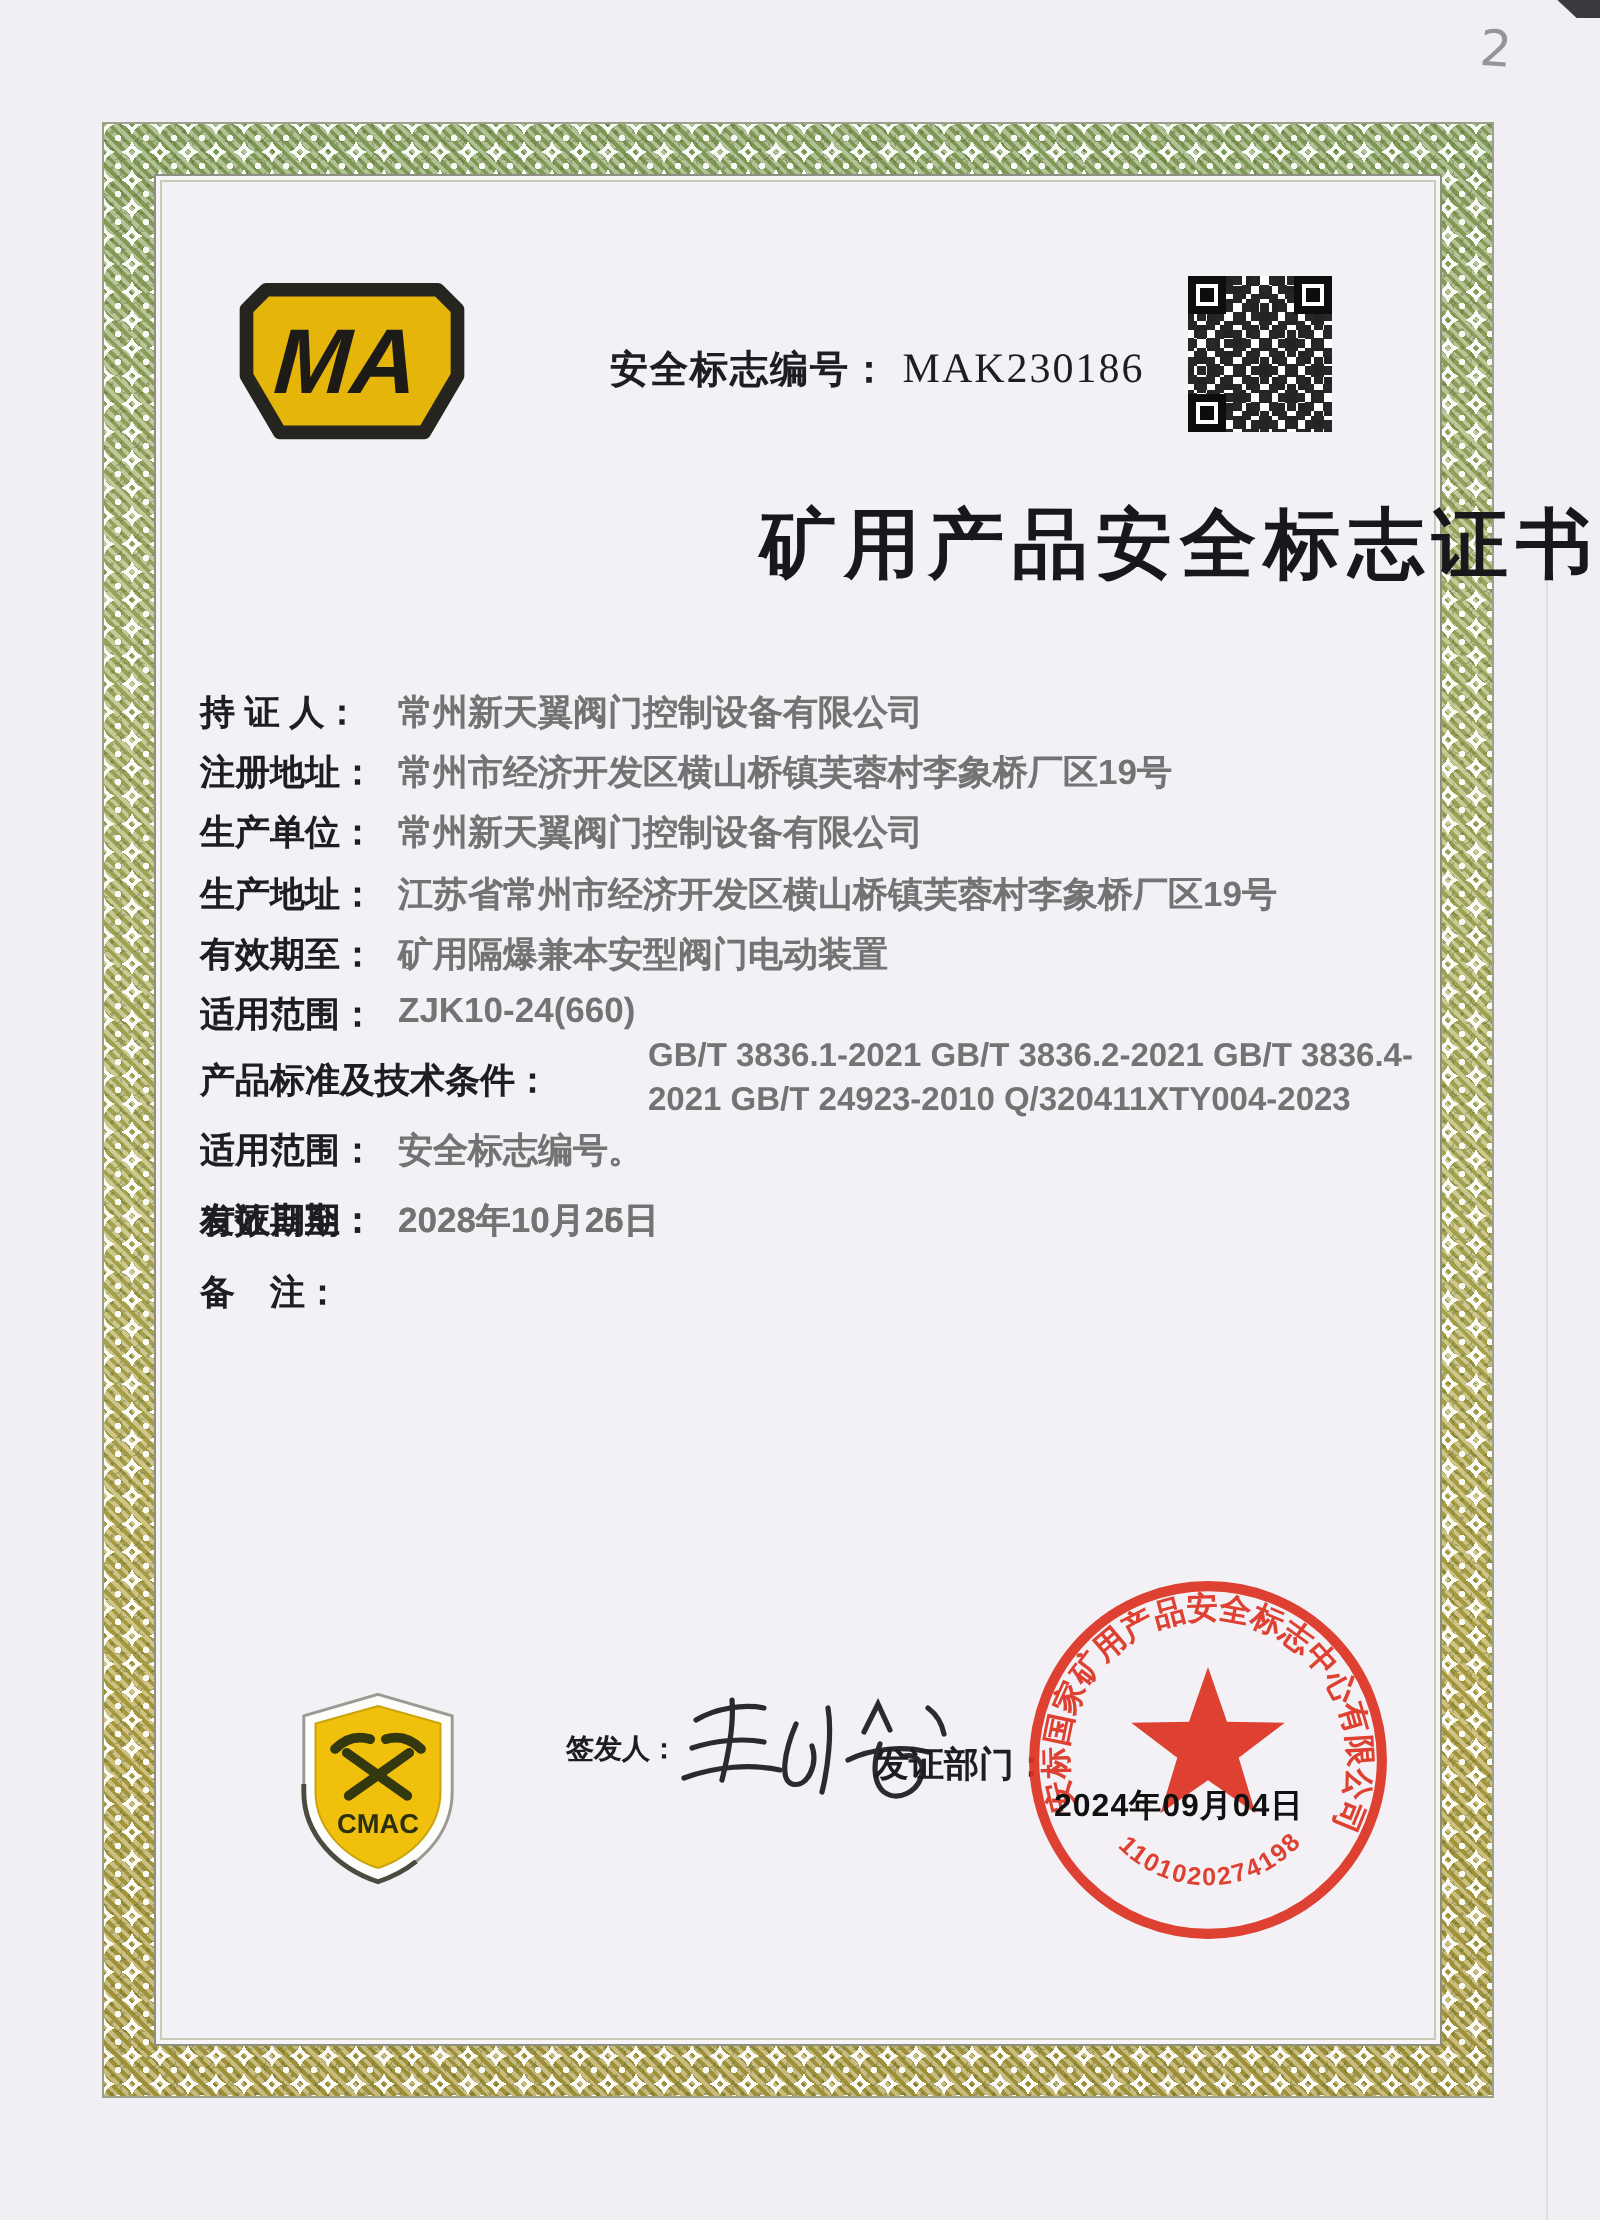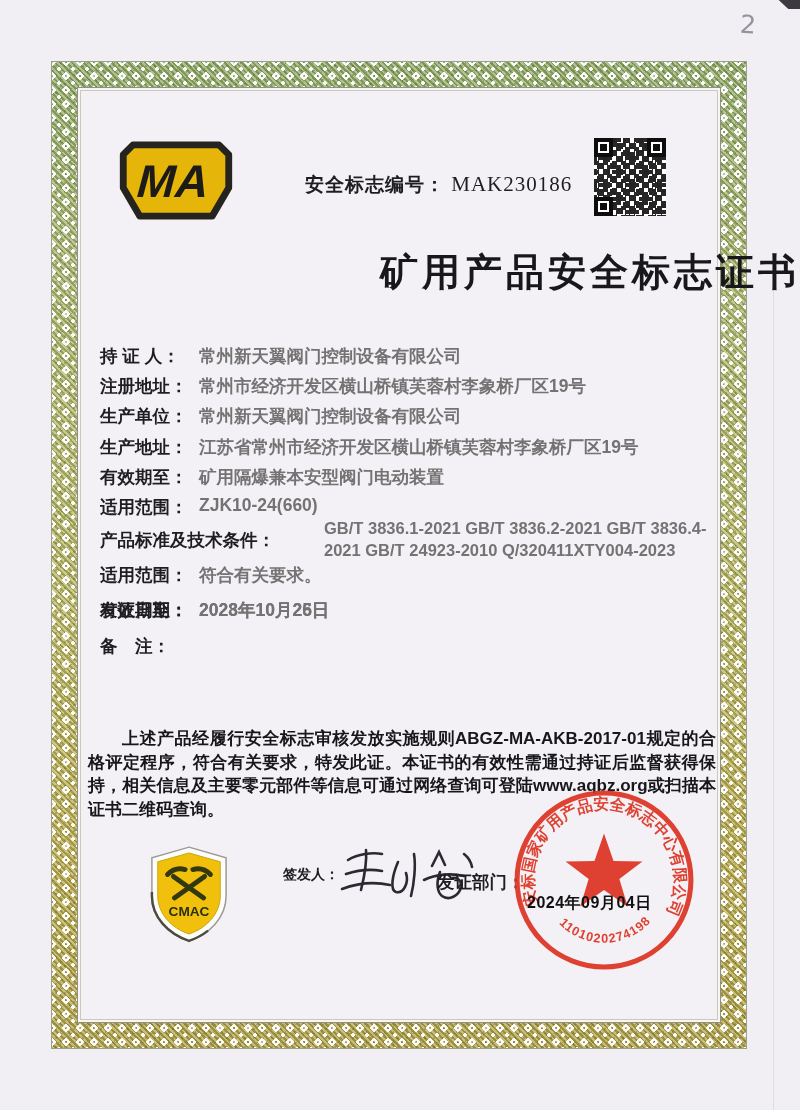--- a/index.html
+++ b/index.html
@@ -119,34 +119,33 @@
   <div class="row" style="top:495px">
     <span class="lab">适用范围：</span>
     <span class="val">ZJK10-24(660)</span>
   </div>
   <div class="row" style="top:528px">
     <span class="lab">产品标准及技术条件：</span>
   </div>
   <div class="std-val">GB/T 3836.1-2021 GB/T 3836.2-2021 GB/T 3836.4-2021 GB/T 24923-2010 Q/320411XTY004-2023</div>
   <div class="row" style="top:563px">
     <span class="lab">适用范围：</span>
-    <span class="val">符合有关要求。</span>
+    <span class="val">安全标志编号。</span>
   </div>
   <div class="row" style="top:598px">
     <span class="lab">发证日期：</span>
     <span class="val">2023年10月26日</span>
     <span class="lab lab2">有效期至：</span>
     <span class="val val2">2028年10月25日</span>
   </div>
   <div class="row" style="top:634px">
     <span class="lab">备　注：</span>
     <span class="val"></span>
   </div>
 
-  <div class="statement">上述产品经履行安全标志审核发放实施规则ABGZ-MA-AKB-2017-01规定的合格评定程序，符合有关要求，特发此证。本证书的有效性需通过持证后监督获得保持，相关信息及主要零元部件等信息可通过网络查询可登陆www.aqbz.org或扫描本证书二维码查询。</div>
 
   <svg class="cmac" viewBox="0 0 84 100">
     <path d="M42,2 L80,13 V52 C80,74 63,91 42,98 C21,91 4,74 4,52 V13 Z" fill="#fdfdfb" stroke="#9a9a92" stroke-width="1.5"></path>
     <path d="M42,2 L80,13 V52 C80,74 63,91 42,98 C21,91 4,74 4,52 V13 Z" fill="none" stroke="#4b4b40" stroke-width="2.5" stroke-dasharray="90 200" stroke-dashoffset="-120"></path>
     <path d="M42,8 L74,17 V52 C74,70 60,85 42,91 C24,85 10,70 10,52 V17 Z" fill="#f0c00c" stroke="#caa30a" stroke-width="1"></path>
     <g stroke="#34380f" stroke-width="5" stroke-linecap="round">
       <line x1="26" y1="32" x2="57" y2="54"></line>
       <line x1="58" y1="32" x2="27" y2="54"></line>
     </g>
     <path d="M20,30 q8,-8 18,-5" fill="none" stroke="#34380f" stroke-width="5" stroke-linecap="round"></path>

